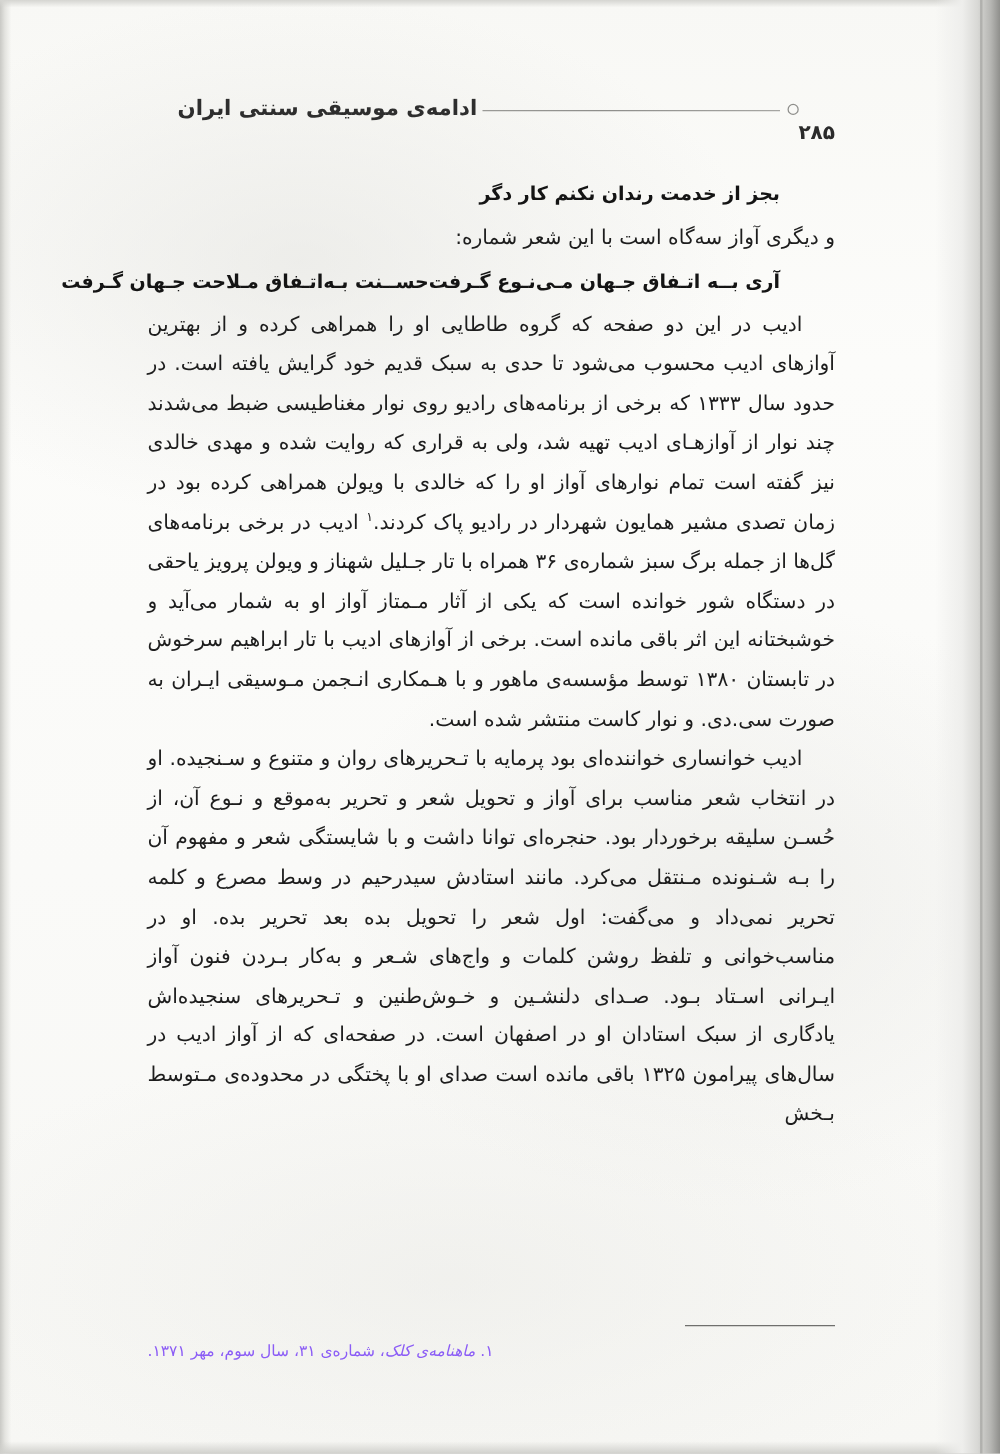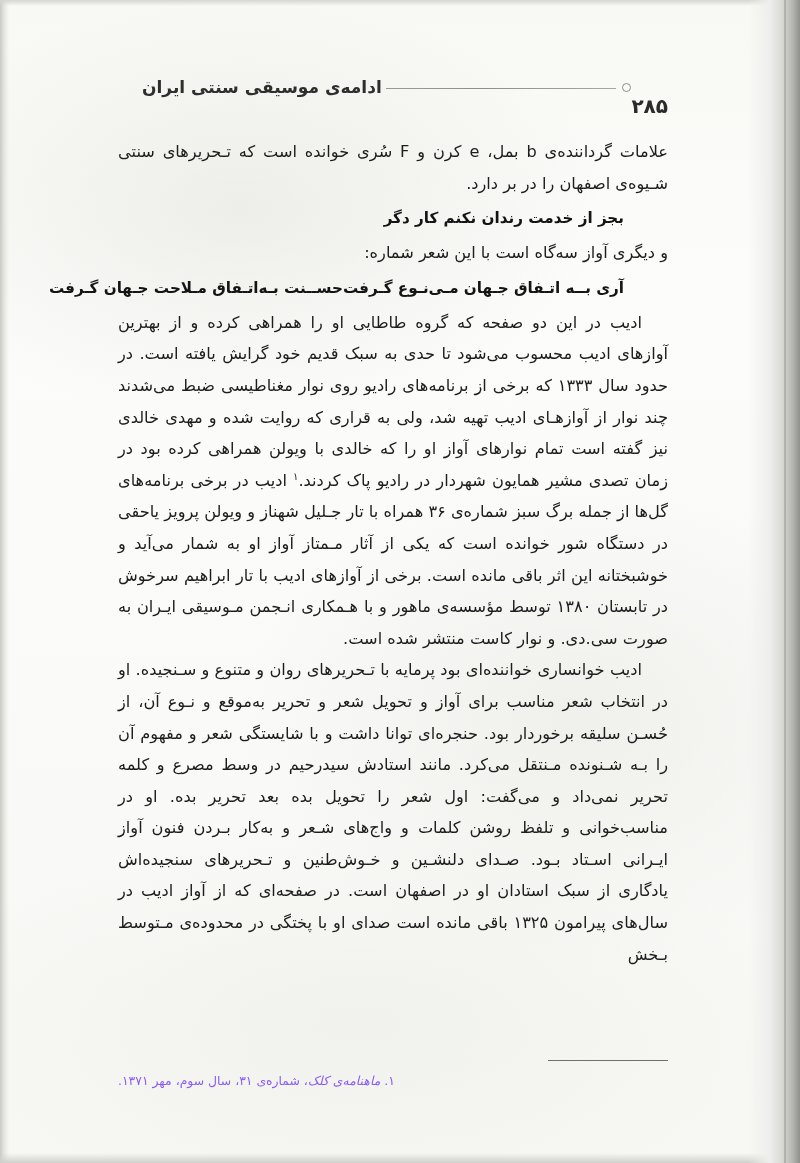--- a/index.html
+++ b/index.html
@@ -107,21 +107,21 @@
   }
   .header-ornament {
     width: 7px;
     height: 7px;
     border: 1px solid #8e8e8b;
     border-radius: 50%;
     flex: 0 0 auto;
     margin-left: 2px;
   }
   .header-pageno {
-    font-size: 20px;
+    font-size: 16px;
     font-weight: bold;
     color: #2b2b2b;
     white-space: nowrap;
     padding-right: 14px;
     line-height: 1;
     margin-top: 37px;
   }
 
   
   .body-block {
@@ -212,21 +212,20 @@
 
     <div class="header">
       <span class="header-pageno">۲۸۵</span>
       <span class="header-ornament"></span>
       <span class="header-rule"></span>
       <span class="header-title">ادامه‌ی موسیقی سنتی ایران</span>
     </div>
 
     <div class="body-block">
 
-      <p class="para"><span>علامات گرداننده‌ی b بمل، e کرن و F سُری خوانده است که تـحریرهای سنتی شـیوه‌ی اصفهان را در بر دارد.</span></p>
 
 
       <div class="verse">
         <span class="hemistich second">بجز از خدمت رندان نکنم کار دگر</span>
       </div>
 
       <p class="para"><span>و دیگری آواز سه‌گاه است با این شعر شماره:</span></p>
 
       <div class="verse spaced">
         <span class="hemistich second">آری بــه اتـفاق جـهان مـی‌نـوع گـرفت</span>

